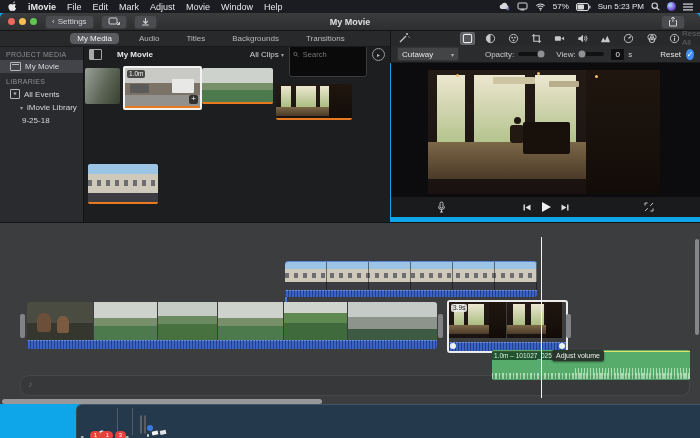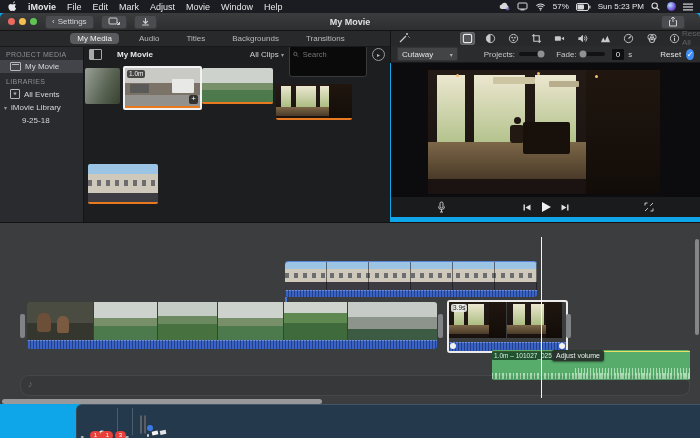--- a/index.html
+++ b/index.html
@@ -384,46 +384,46 @@
         </span>
     </span>
     <span class="reset-all">Reset All</span>
   </div>
 
   <div class="insp-controls">
     <span class="cutaway-select">
       <span>Cutaway</span>
       <span class="arr">▾</span>
     </span>
-    <span style="margin-left:26px">Projects:</span>
+    <span style="margin-left:26px">Opacity:</span>
     <span class="slider" style="width:36px;margin-left:4px">
         <span class="knob" style="left:86%"></span>
       </span>
-    <span style="margin-left:12px">Fade:</span>
+    <span style="margin-left:12px">View:</span>
     <span class="slider" style="width:34px;margin-left:4px">
         <span class="knob" style="left:10%"></span>
       </span>
     <span class="fade-box" style="margin-left:6px">0</span>
     <span style="margin-left:3px">s</span>
     <span style="margin-left:28px;color:#e4e4e6">Reset</span>
     <span class="blue-check" style="margin-left:5px">✓</span>
   </div>
 
   <div class="sidebar">
     <div class="sb-head">PROJECT MEDIA</div>
     <div class="sb-item sel">
       <span class="film-ic"></span>
       <span>My Movie</span>
     </div>
     <div class="sb-head">LIBRARIES</div>
     <div class="sb-item">
       <span class="star-ic">★</span>
       <span>All Events</span>
     </div>
-    <div class="sb-item" style="padding-left:0">
+    <div class="sb-item" style="padding-left:16px">
       <span class="disc">▾</span>
       <span>iMovie Library</span>
     </div>
     <div class="sb-item" style="padding-left:22px">
       <span>9-25-18</span>
     </div>
   </div>
 
   <div class="browser">
     <div class="br-head">

